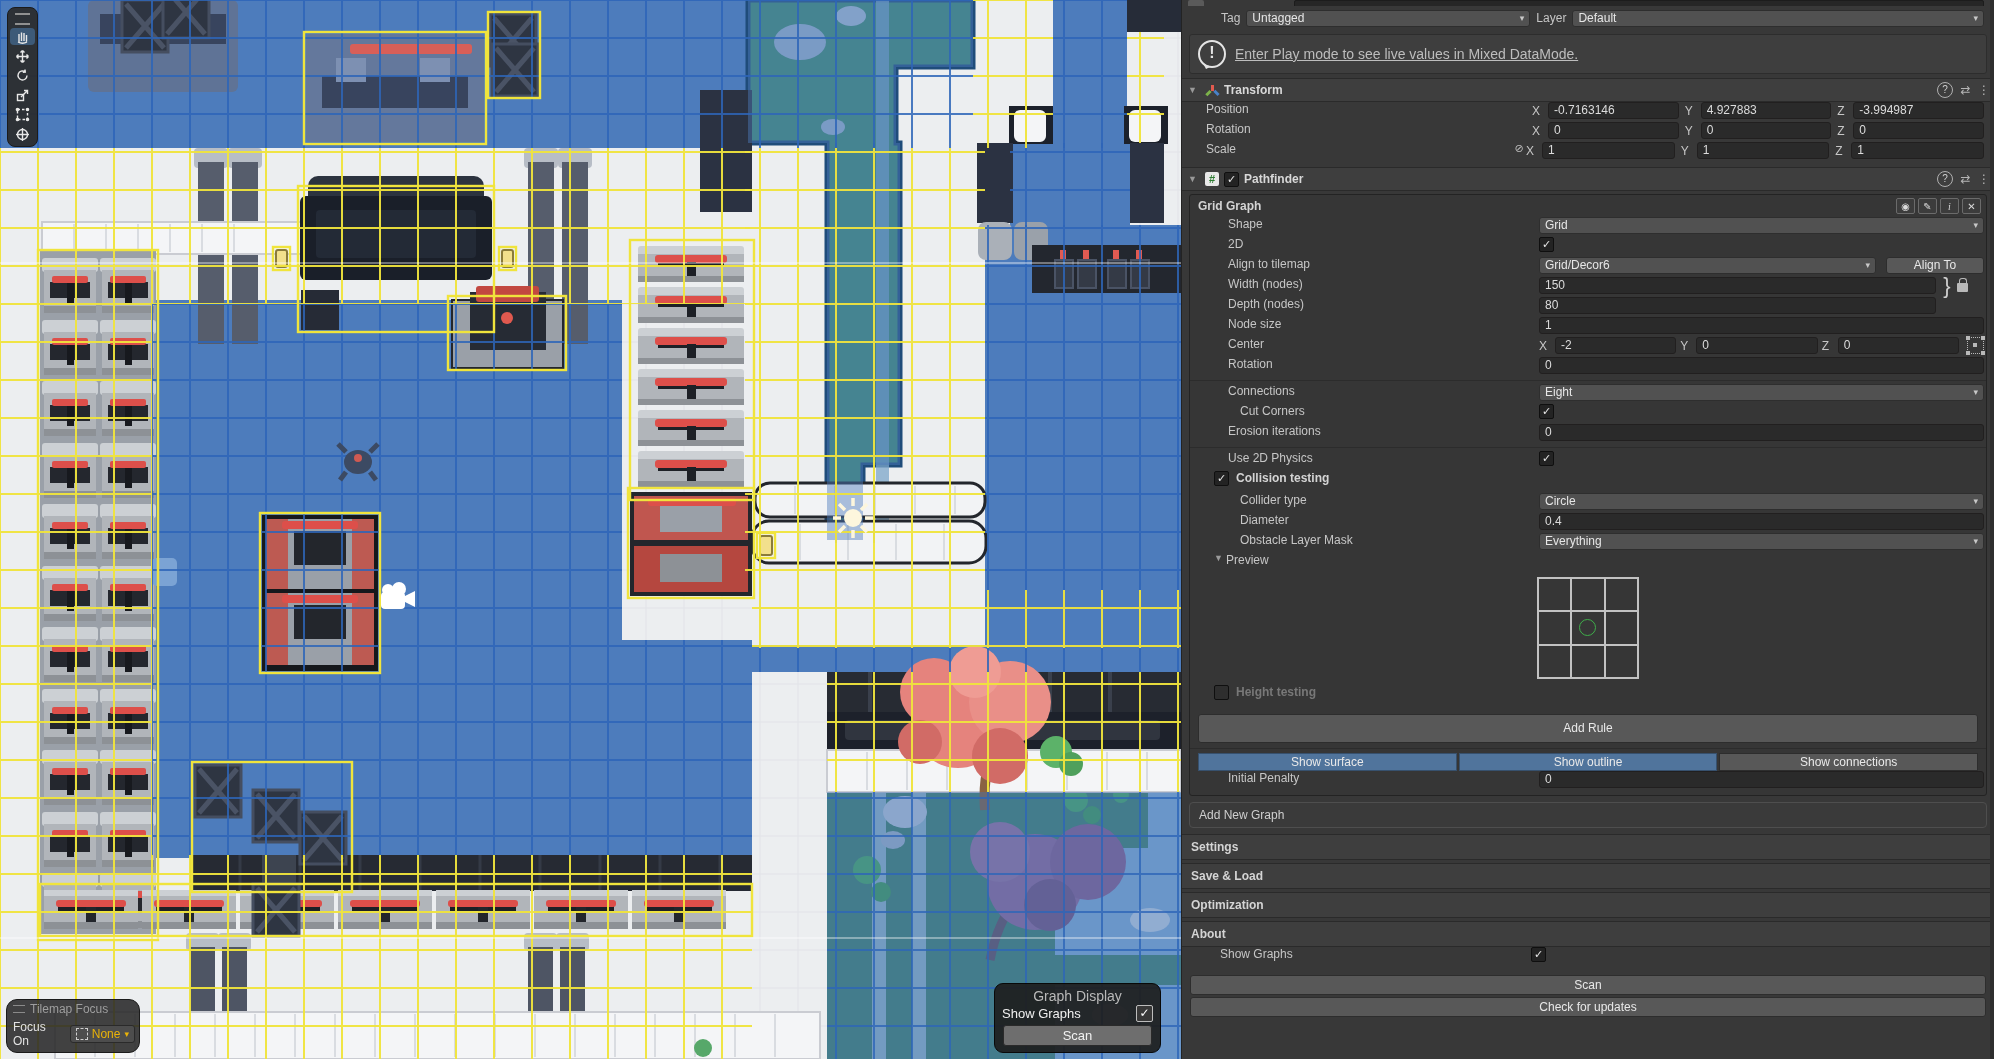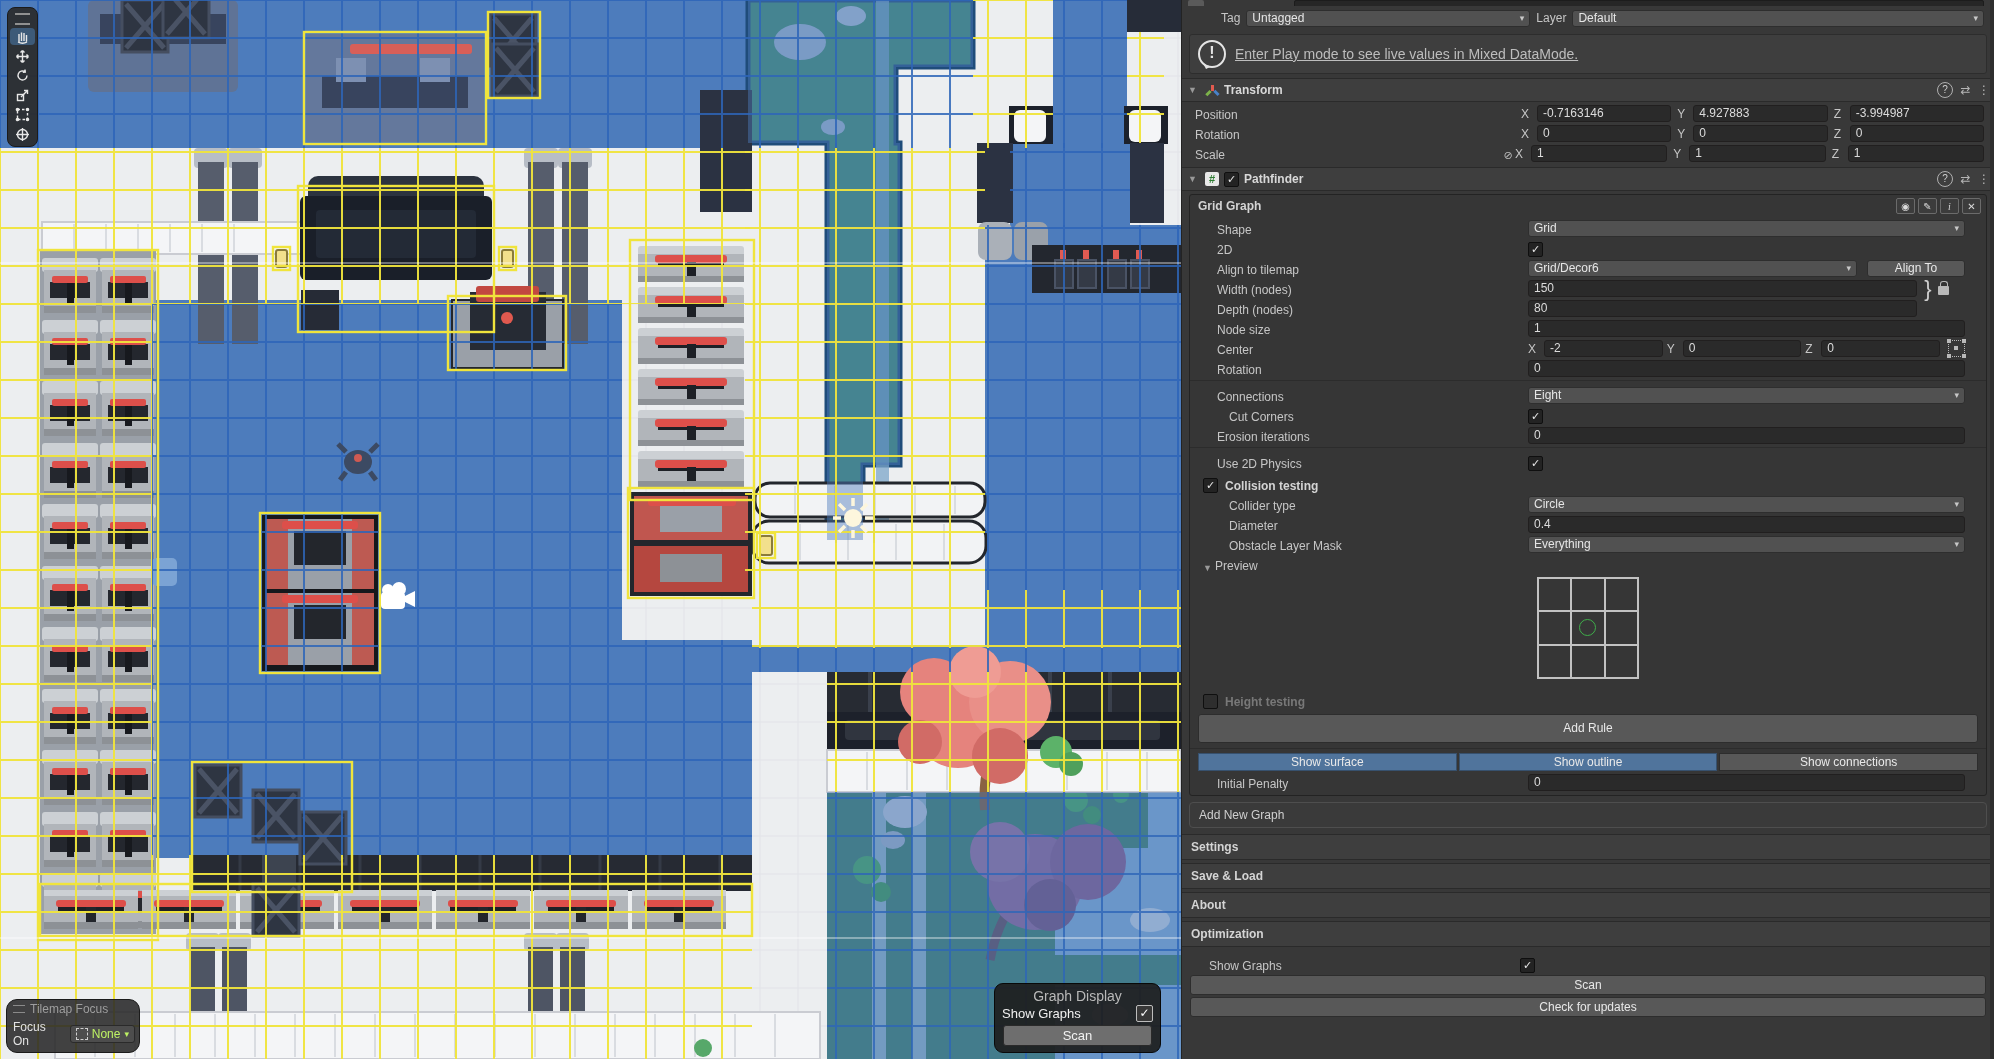--- a/index.html
+++ b/index.html
@@ -12,35 +12,35 @@
   .ovl{position:absolute;background:rgba(42,42,42,.92);border:1px solid #1b1b1b;color:#cfcfcf;}
   #toolbar{left:7px;top:7px;width:31px;height:140px;border-radius:8px;display:flex;flex-direction:column;align-items:center;padding:2px 0;box-sizing:border-box;}
   .tb-handle{width:15px;height:9px;border-top:2px solid #909090;border-bottom:2px solid #909090;margin:3px 0 2px;}
   .tool{width:25px;height:20px;display:flex;align-items:center;justify-content:center;border-radius:4px;margin:1px 0;}
   .tool.sel{background:#3d5a78;}
   .tool svg{stroke:#e8e8e8;fill:none;stroke-width:1.4;}
   #tilemapFocus{left:6px;top:999px;width:132px;border-radius:11px;font-size:12px;background:rgba(40,40,40,.88);}
   .tf-r1{display:flex;align-items:center;gap:5px;color:#9e9e9e;padding:2px 6px;}
   .tf-handle{width:12px;height:6px;border-top:1.5px solid #8a8a8a;border-bottom:1.5px solid #8a8a8a;}
   .tf-r2{display:flex;align-items:center;gap:5px;color:#e2e2e2;padding:2px 4px 4px 6px;}
-  .tf-drop{display:flex;align-items:center;gap:4px;background:#4d4d4d;border:1px solid #2a2a2a;border-radius:3px;padding:1px 5px;color:#bef264;}
+  .tf-drop{display:flex;align-items:center;gap:4px;background:#4d4d4d;border:1px solid #2a2a2a;border-radius:3px;padding:1px 5px;color:#eab308;}
   .dashed-sq{width:10px;height:10px;border:1px dashed #cfcfcf;}
   #graphDisplay{left:994px;top:983px;width:167px;border-radius:9px;background:rgba(30,30,30,.93);border:1px solid #090909;padding:4px 7px;box-sizing:border-box;}
   .gd-title{text-align:center;color:#b9b9b9;font-size:14px;}
   .gd-row{display:flex;align-items:center;justify-content:space-between;color:#f0f0f0;font-size:13px;margin:1px 0 3px;}
   .gd-check{width:15px;height:15px;background:#383838;border:1px solid #bdbdbd;border-radius:2px;color:#fff;font-size:12px;line-height:14px;text-align:center;}
   .gd-scan{background:#6e6e6e;border:1px solid #2a2a2a;border-radius:3px;color:#f2f2f2;text-align:center;font-size:13px;padding:2px 0;margin:0 1px 2px;}
   
   #inspector{position:absolute;left:1181px;top:0;width:813px;height:1059px;background:#383838;border-left:1px solid #232323;box-sizing:border-box;color:#c6c6c6;font-size:12px;}
   #inspector .edge{position:absolute;right:0;top:0;width:4px;height:100%;background:#2e2e2e;}
-  .row{display:flex;align-items:flex-end;height:20px;padding-left:13px;}
+  .row{display:flex;align-items:flex-start;height:20px;padding-left:24px;}
   .row .lbl{flex:0 0 325px;white-space:nowrap;overflow:hidden;}
   .row .lbl.ind{padding-left:14px;flex:0 0 311px;}
   .row .lbl.ind2{padding-left:26px;flex:0 0 299px;}
-  .valzone{flex:1;display:flex;align-items:center;margin-right:21px;gap:4px;}
+  .valzone{flex:1;display:flex;align-items:center;margin-right:2px;gap:4px;}
   .fld{background:#2a2a2a;border:1px solid #211f1f;border-radius:3px;height:15px;line-height:15px;color:#dcdcdc;padding:0 5px;flex:1;}
   .drop{background:#515151;border:1px solid #2e2e2e;border-radius:3px;height:15px;line-height:15px;color:#e6e6e6;padding:0 5px;flex:1;display:flex;align-items:center;}
   .drop .txt{flex:1;}
   .drop .arr{color:#c8c8c8;font-size:9px;}
   .axl{width:12px;color:#c6c6c6;text-align:left;}
   .group3{flex:1;display:flex;gap:6px;}
   .g3{display:flex;align-items:center;gap:4px;flex:1;}
   .chk{width:13px;height:13px;background:#232323;border:1px solid #0f0f0f;border-radius:2px;color:#e8e8e8;font-size:11px;line-height:12px;text-align:center;}
   .chk.off{color:transparent;background:#2e2e2e;}
   .hdr{display:flex;align-items:center;height:22px;background:#3e3e3e;border-top:1px solid #2a2a2a;border-bottom:1px solid #2a2a2a;padding:0 6px;gap:5px;}
@@ -769,22 +769,22 @@
         <div class="valzone">
             <span class="fld">0</span>
           </div>
         </div>
     </div>
 
     <div class="addNew">Add New Graph</div>
 
     <div class="secbar">Settings</div>
     <div class="secbar">Save &amp; Load</div>
+    <div class="secbar">Optimization</div>
     <div class="secbar">About</div>
-    <div class="secbar">Optimization</div>
 
     <div class="row" style="height:26px;">
         <span class="lbl ind">Show Graphs</span>
       <div class="valzone">
           <span class="chk">✓</span>
         </div>
       </div>
     <div class="btn wbtn">Scan</div>
     <div class="btn wbtn">Check for updates</div>
   </div>

